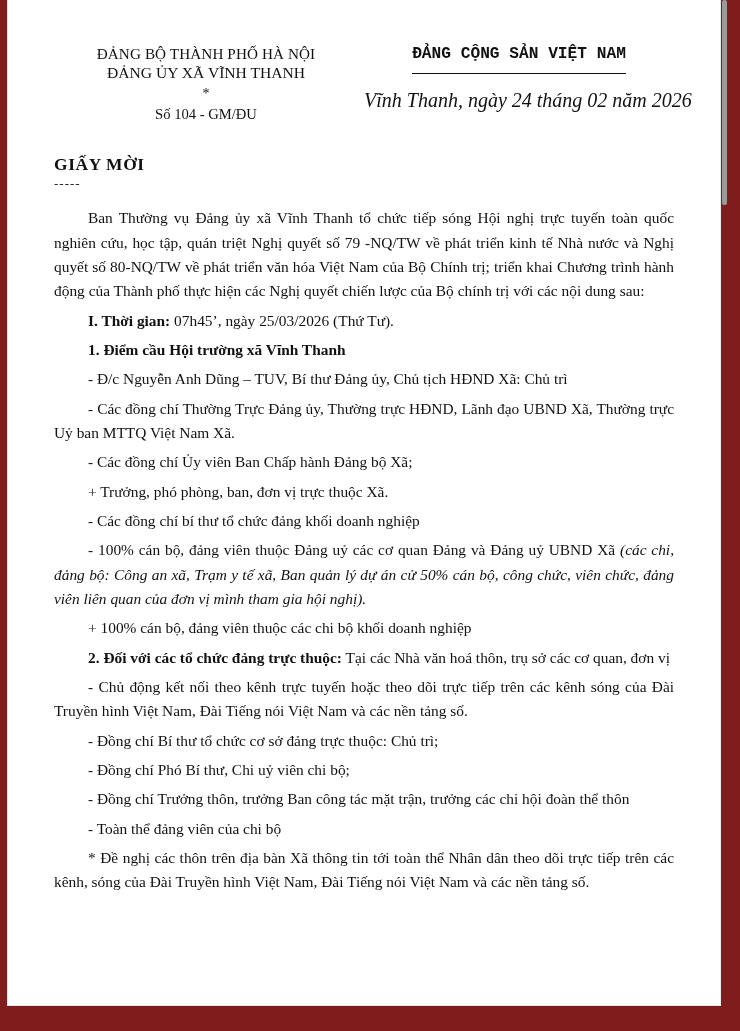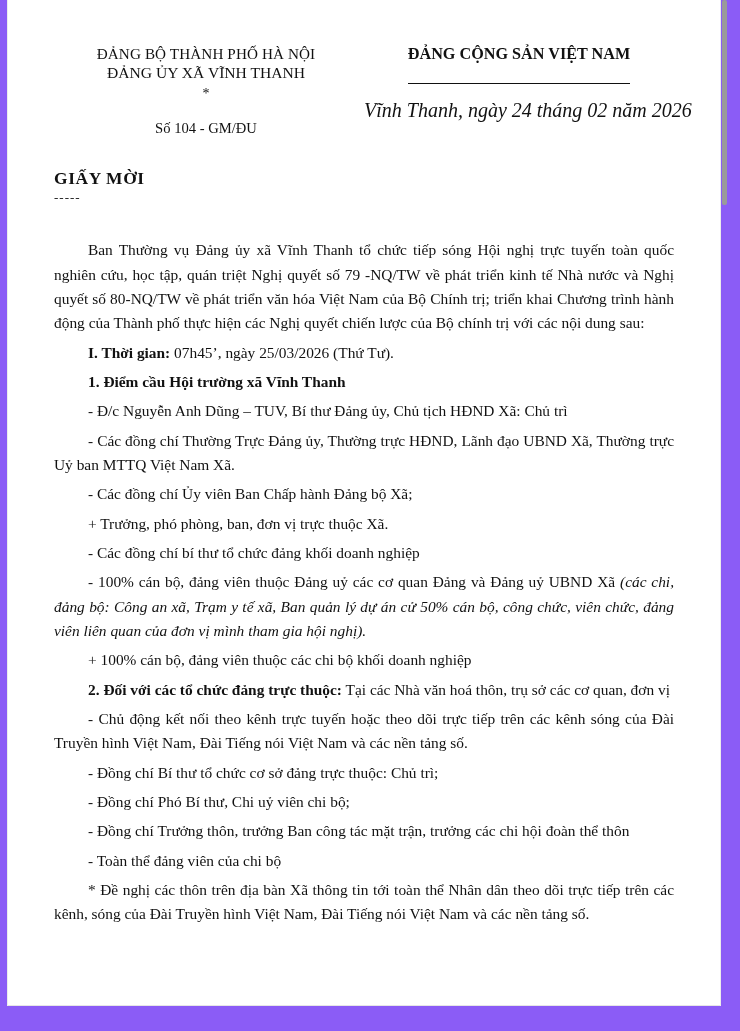--- a/index.html
+++ b/index.html
@@ -10,21 +10,21 @@
   }
   body {
     font-family: "Liberation Serif", "DejaVu Serif", serif;
     color: #111111;
   }
   .viewport {
     position: relative;
     width: 740px;
     height: 1031px;
     overflow: hidden;
-    background: #8b5cf6;
+    background: #7f1d1d;
   }
   .page {
     position: absolute;
     left: 8px;
     top: 0;
     width: 712px;
     min-height: 1005px;
     background: #ffffff;
     box-shadow: 0 0 0 1px #ececec;
     box-sizing: border-box;
@@ -61,30 +61,31 @@
     white-space: nowrap;
   }
   .org-star {
     font-size: 14px;
     line-height: 1.5;
     margin-top: 1px;
   }
   .doc-number {
     font-size: 14.6px;
     line-height: 1.3;
-    margin-top: 15px;
+    margin-top: 1px;
   }
   .nation {
     font-weight: bold;
     font-size: 16.2px;
     line-height: 1.3;
     display: inline-block;
     border-bottom: 1.4px solid #111;
-    padding-bottom: 18px;
-    white-space: nowrap;
+    padding-bottom: 8px;
+    white-space: nowrap;
+    font-family: Liberation Mono, monospace;
   }
   .place-date {
     font-style: italic;
     font-size: 20px;
     margin-top: 15px;
     white-space: nowrap;
   }
   
   .title-block {
     margin-top: 30px;
@@ -95,21 +96,21 @@
     letter-spacing: .6px;
   }
   .title-rule {
     font-size: 13px;
     letter-spacing: 1px;
     margin-top: 1px;
     color: #222;
   }
   
   .body-block {
-    margin-top: 32px;
+    margin-top: 14px;
     font-size: 15.4px;
     line-height: 1.58;
     text-align: justify;
     text-justify: inter-word;
   }
   p.para {
     margin: 0 0 5px 0;
     text-indent: 34px;
   }
   .b { font-weight: bold; }

